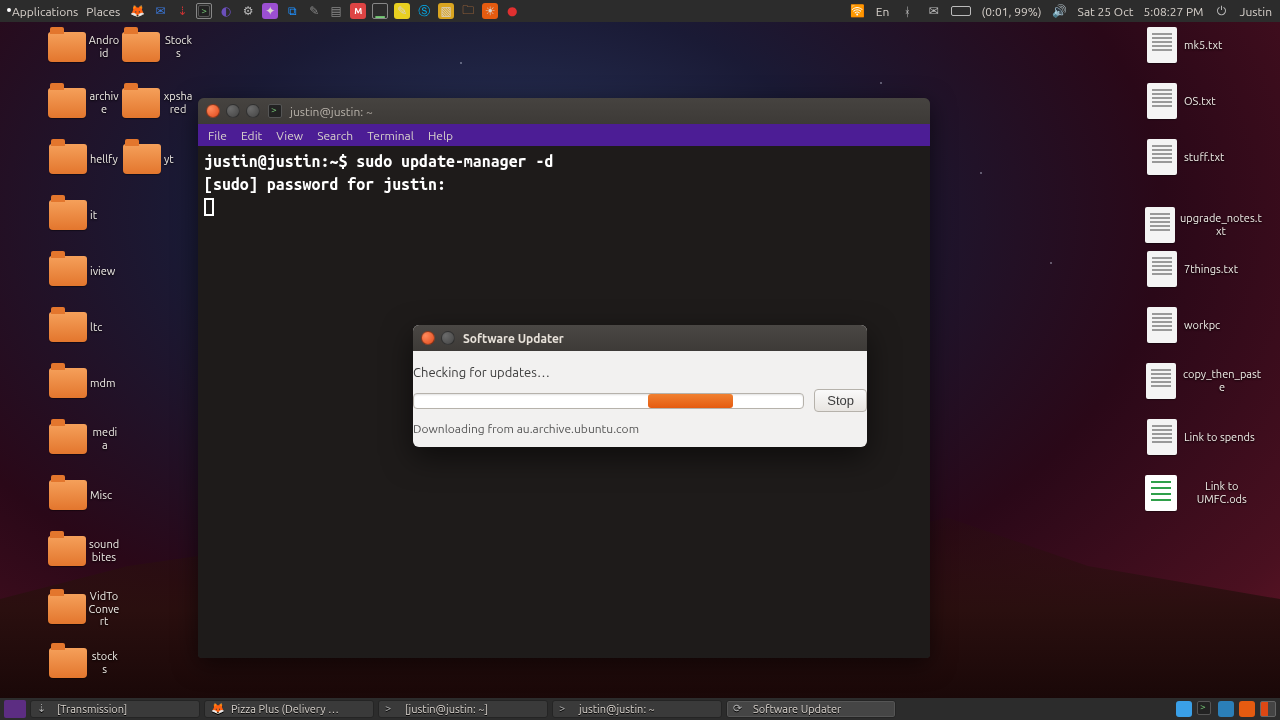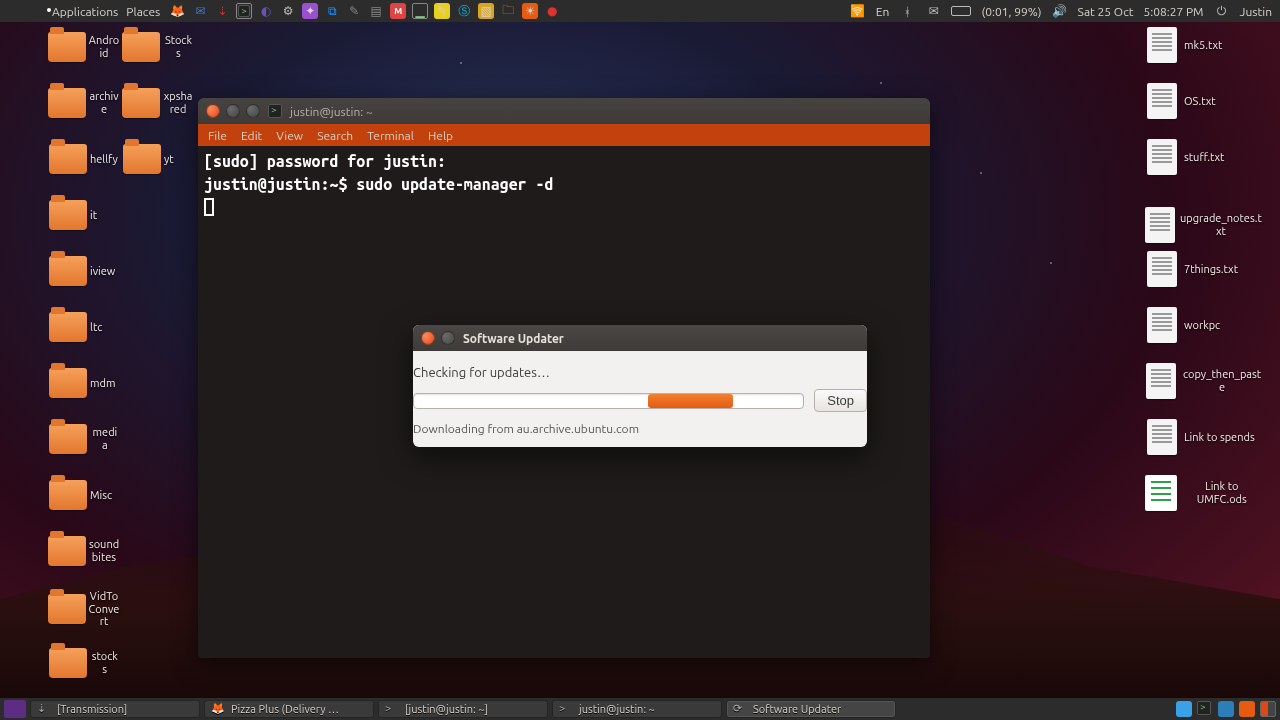--- a/index.html
+++ b/index.html
@@ -18,21 +18,21 @@
 }
 .stars { position: absolute; inset: 22px 0 22px 0; }
 .stars span { position: absolute; width: 2px; height: 2px; background: #cfd6ea; border-radius: 50%; opacity: .5; }
 
 
 .top-panel {
   position: absolute; top: 0; left: 0; right: 0; height: 22px;
   background: #2c2c2c; display: flex; align-items: center;
   font-size: 12px; color: #d8d2cc; padding: 0 4px; gap: 8px;
 }
-.top-panel .left { display: flex; align-items: flex-start; gap: 8px; margin-left: 40px; }
+.top-panel .left { display: flex; align-items: flex-start; gap: 8px; }
 .top-panel .left .menu-item { cursor: default; }
 .top-panel .tray-icons { display: flex; align-items: center; gap: 6px; margin-left: 2px; }
 .top-panel .tray-icons .ic { width: 16px; height: 16px; display: flex; align-items: center; justify-content: center; font-size: 12px; }
 .top-panel .spacer { flex: 1; }
 .top-panel .right { display: flex; align-items: center; gap: 10px; padding-right: 4px; }
 .top-panel .right .ic { width: 16px; height: 16px; display: flex; align-items: center; justify-content: center; }
 
 .ubuntu-circle { width: 14px; height: 14px; border-radius: 50%; background: #dd4814; position: relative; }
 .ubuntu-circle::before { content: ""; position: absolute; inset: 3px; border: 2px solid #fff; border-radius: 50%; }
 
@@ -79,21 +79,21 @@
   height: 26px; background: linear-gradient(#464340, #3d3a37);
   display: flex; align-items: center; padding: 0 8px; gap: 8px; color: #b8b2aa; font-size: 12px;
 }
 .win-buttons { display: flex; gap: 6px; }
 .win-btn { width: 14px; height: 14px; border-radius: 50%; border: 1px solid rgba(0,0,0,.4); }
 .win-btn.close { background: radial-gradient(circle at 30% 30%, #ff8a5c, #e0491b); }
 .win-btn.min, .win-btn.max { background: radial-gradient(circle at 30% 30%, #6b6b6b, #444); }
 .term-icon { width: 14px; height: 14px; background: #222; border: 1px solid #555; border-radius: 2px; display:inline-block; position:relative;}
 .term-icon::after { content: ">"; position:absolute; left:2px; top:-1px; font-size:10px; color:#7ad07a;}
 .menubar {
-  height: 22px; background: #c2410c; display: flex; align-items: center;
+  height: 22px; background: #4c1d95; display: flex; align-items: center;
   gap: 14px; padding: 0 10px; font-size: 12px; color: #d8d2cc;
 }
 .term-body {
   flex: 1; background: #1e1b1a; padding: 4px 6px;
   font-family: "Ubuntu Mono","DejaVu Sans Mono",monospace; font-size: 16px; line-height: 1.45;
   color: #fff; font-weight: bold;
 }
 .term-body .cursor { display:inline-block; width:10px; height:18px; border:2px solid #fff; vertical-align: text-bottom; }
 
 
@@ -340,22 +340,22 @@
   </div>
   <div class="menubar">
     <span>File</span>
     <span>Edit</span>
     <span>View</span>
     <span>Search</span>
     <span>Terminal</span>
     <span>Help</span>
   </div>
   <div class="term-body">
+    <div>justin@justin:~$ sudo update-manager -d</div>
     <div>[sudo] password for justin:</div>
-    <div>justin@justin:~$ sudo update-manager -d</div>
     <span class="cursor"></span>
   </div>
 </div>
 
 <div class="updater">
   <div class="titlebar">
     <div class="win-buttons">
       <span class="win-btn close"></span>
       <span class="win-btn min"></span>
     </div>

